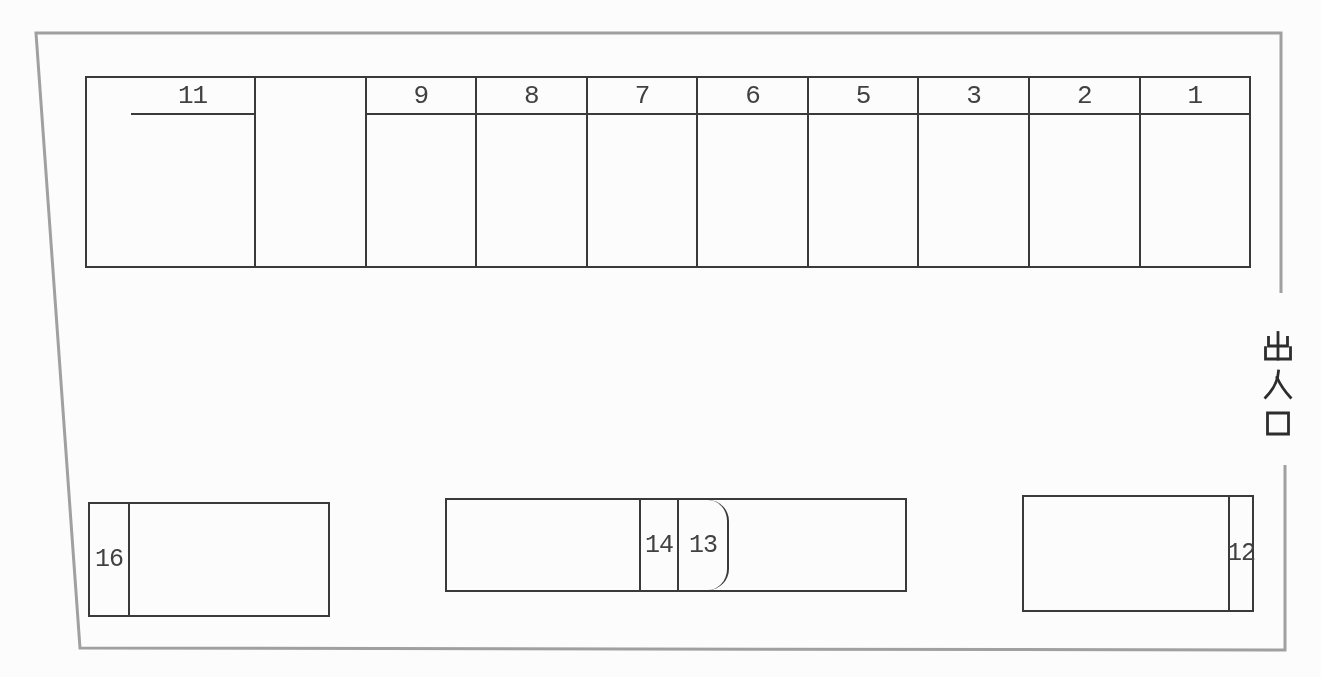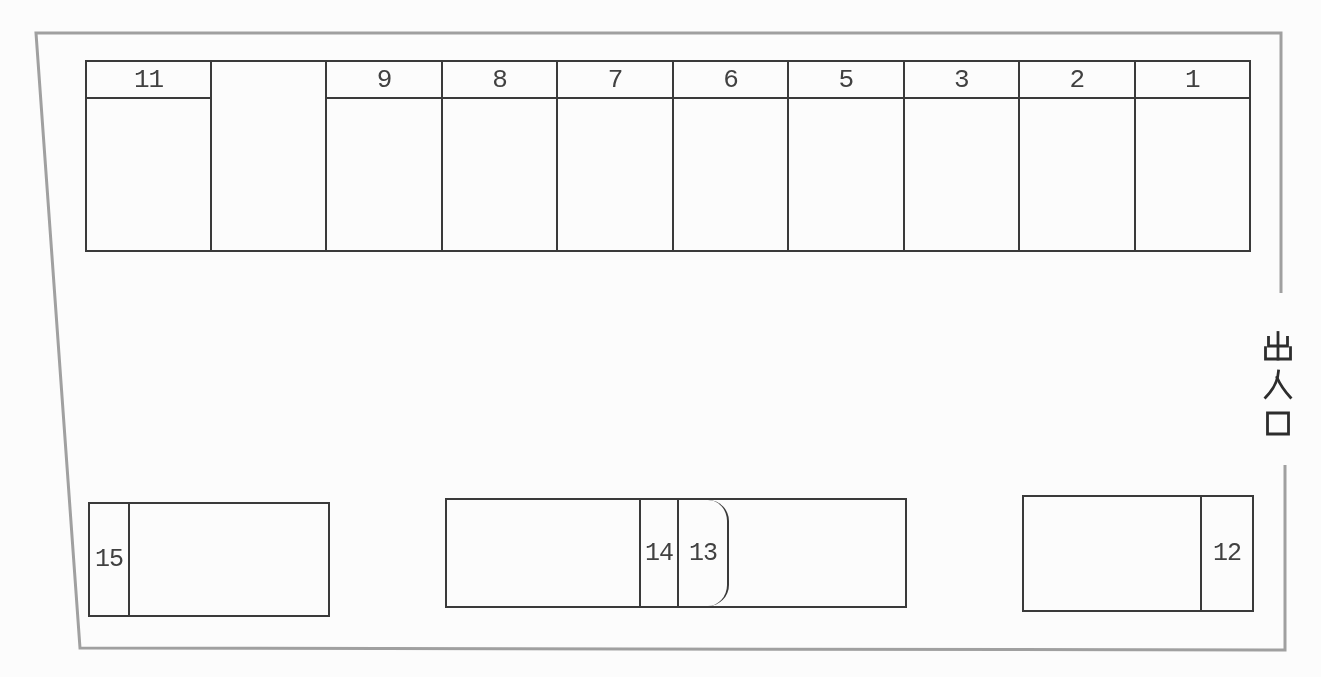--- a/index.html
+++ b/index.html
@@ -14,49 +14,49 @@
     width:1321px;height:677px;
     background:var(--paper);
     overflow:hidden;
     font-family:"Liberation Mono","DejaVu Sans Mono",monospace;
     color:var(--digit);
   }
   .boundary-svg{position:absolute;left:0;top:0;width:1321px;height:677px;}
 
   
   .top-row{
-    position:absolute;left:85px;top:60px;width:1166px;height:192px;
+    position:absolute;left:85px;top:76px;width:1166px;height:192px;
     border:2px solid var(--line);
-    display:flex;box-sizing:border-box;background:transparent;
+    display:flex;box-sizing:border-box;background:transparent;padding-left:44px;
   }
   .cell{flex:1 1 0;border-right:2px solid var(--line);display:flex;flex-direction:column;box-sizing:border-box;}
   .cell:first-child{flex:0 0 125px;}
   .cell:last-child{border-right:none;}
   .cell-header{
     height:35px;border-bottom:2px solid var(--line);
     display:flex;align-items:center;justify-content:center;
     font-size:26px;letter-spacing:-1px;box-sizing:content-box;
   }
   .cell-body{flex:1;}
 
   
   .bbox{position:absolute;border:2px solid var(--line);box-sizing:border-box;display:flex;background:transparent;}
   .box-15{left:88px;top:502px;width:242px;height:115px;}
-  .box-mid{left:445px;top:498px;width:462px;height:110px;justify-content:center;}
+  .box-mid{left:445px;top:498px;width:462px;height:94px;justify-content:center;}
   .box-12{left:1022px;top:495px;width:232px;height:117px;}
   .strip{
     display:flex;align-items:center;justify-content:center;
     font-size:25px;letter-spacing:-1px;box-sizing:border-box;flex:0 0 auto;
   }
   .area{flex:1 1 auto;}
   .strip-15{width:40px;border-right:2px solid var(--line);}
   .area-mid-left{flex:0 0 192px;border-right:2px solid var(--line);}
   .strip-14{width:38px;border-right:2px solid var(--line);}
   .strip-13{width:50px;border-right:2px solid var(--line);border-radius:21px;}
-  .strip-12{width:52px;border-left:2px solid var(--line);}
+  .strip-12{width:24px;border-left:2px solid var(--line);}
 
   
   .entrance{position:absolute;left:1258px;top:331px;width:40px;height:106px;}
   .entrance svg{display:block;}
   .kanji{stroke:#2d2d2d;stroke-width:2.8;fill:none;stroke-linecap:square;stroke-linejoin:miter;}
   .sr-only{
     position:absolute;width:1px;height:1px;overflow:hidden;
     clip:rect(0 0 0 0);white-space:nowrap;
   }
 </style>
@@ -105,21 +105,21 @@
       <div class="cell-header">2</div>
       <div class="cell-body"></div>
     </div>
     <div class="cell">
       <div class="cell-header">1</div>
       <div class="cell-body"></div>
     </div>
   </div>
 
   <div class="bbox box-15">
-    <div class="strip strip-15">15</div>
+    <div class="strip strip-15">16</div>
     <div class="area"></div>
   </div>
 
   <div class="bbox box-mid">
     <div class="area area-mid-left"></div>
     <div class="strip strip-14">14</div>
     <div class="strip strip-13">13</div>
     <div class="area"></div>
   </div>
 

